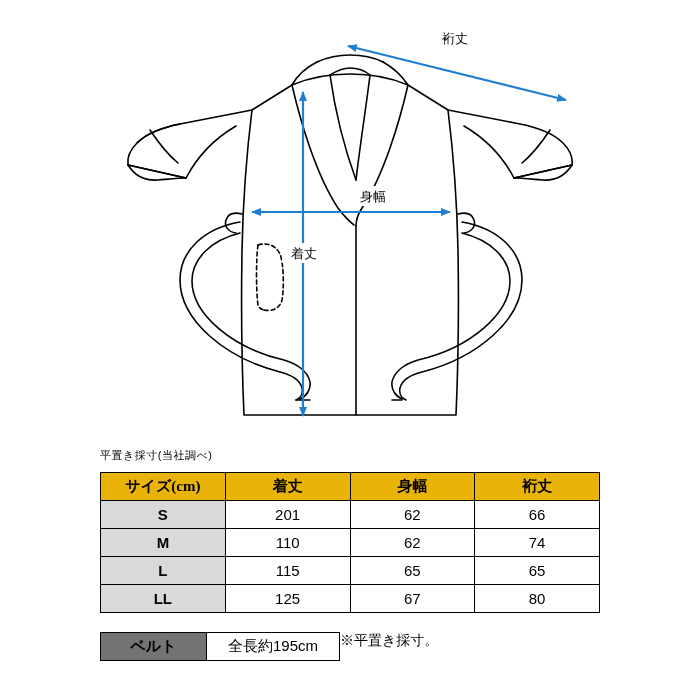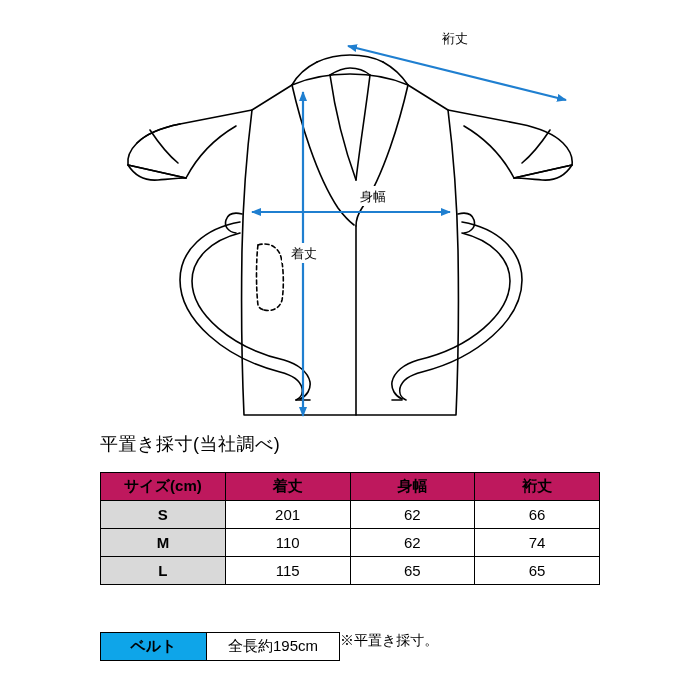--- a/index.html
+++ b/index.html
@@ -29,44 +29,45 @@
   }
   .table-area {
     position: absolute;
     left: 0;
     top: 432px;
     width: 700px;
   }
   .table-caption {
     position: absolute;
     left: 100px;
-    top: 0px;
-    font-size: 18px;
+    top: 16px;
+    font-size: 11px;
     letter-spacing: 0.5px;
     white-space: nowrap;
   }
   table.size-table {
     position: absolute;
     left: 100px;
     top: 40px;
     border-collapse: collapse;
     width: 500px;
     table-layout: fixed;
   }
   table.size-table td, table.size-table th {
     border: 1px solid #000000;
     height: 27px;
     text-align: center;
     font-size: 15px;
     font-weight: normal;
     padding: 0;
   }
   table.size-table thead th {
-    background: #be185d;
+    background: #eab308;
     font-weight: bold;
+    font-family: Liberation Serif, serif;
   }
   table.size-table tbody td:first-child {
     background: #d9d9d9;
     font-weight: bold;
     width: 105px;
   }
   .belt-row {
     position: absolute;
     left: 100px;
     top: 200px;
@@ -75,21 +76,21 @@
     table-layout: fixed;
   }
   .belt-row td {
     border: 1px solid #000000;
     height: 27px;
     text-align: center;
     font-size: 15px;
     padding: 0;
   }
   .belt-row td.label {
-    background: #0ea5e9;
+    background: #737373;
     font-weight: bold;
     width: 105px;
   }
   .notes {
     position: absolute;
     left: 340px;
     top: 198px;
     font-size: 14px;
     line-height: 1.55;
   }
@@ -207,20 +208,26 @@
           <td>110</td>
           <td>62</td>
           <td>74</td>
         </tr>
         <tr>
           <td>L</td>
           <td>115</td>
           <td>65</td>
           <td>65</td>
         </tr>
+        <tr>
+          <td>LL</td>
+          <td>125</td>
+          <td>67</td>
+          <td>80</td>
+        </tr>
       </tbody>
     </table>
 
     <table class="belt-row">
       <tbody>
         <tr>
           <td class="label">ベルト</td>
           <td>全長約195cm</td>
         </tr>
       </tbody>

